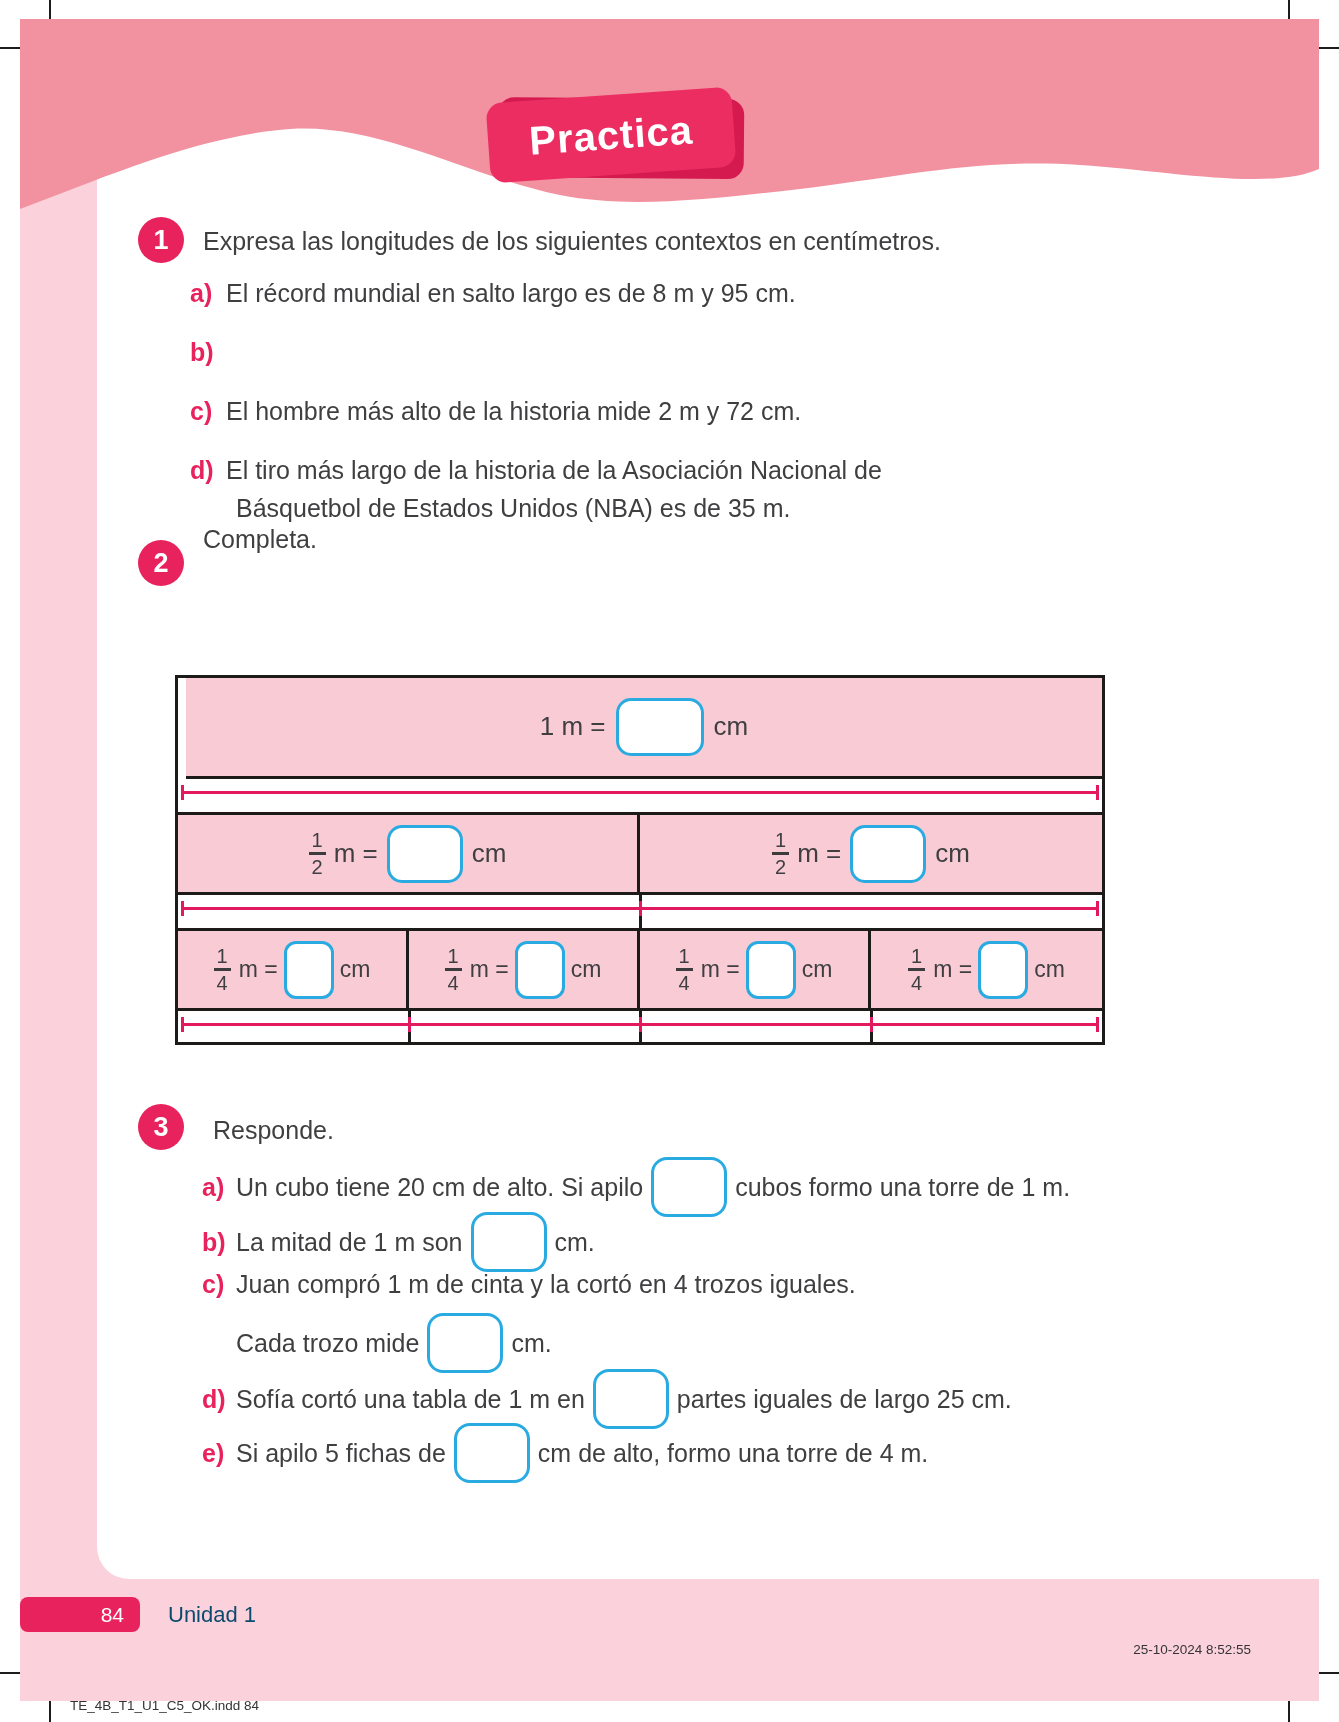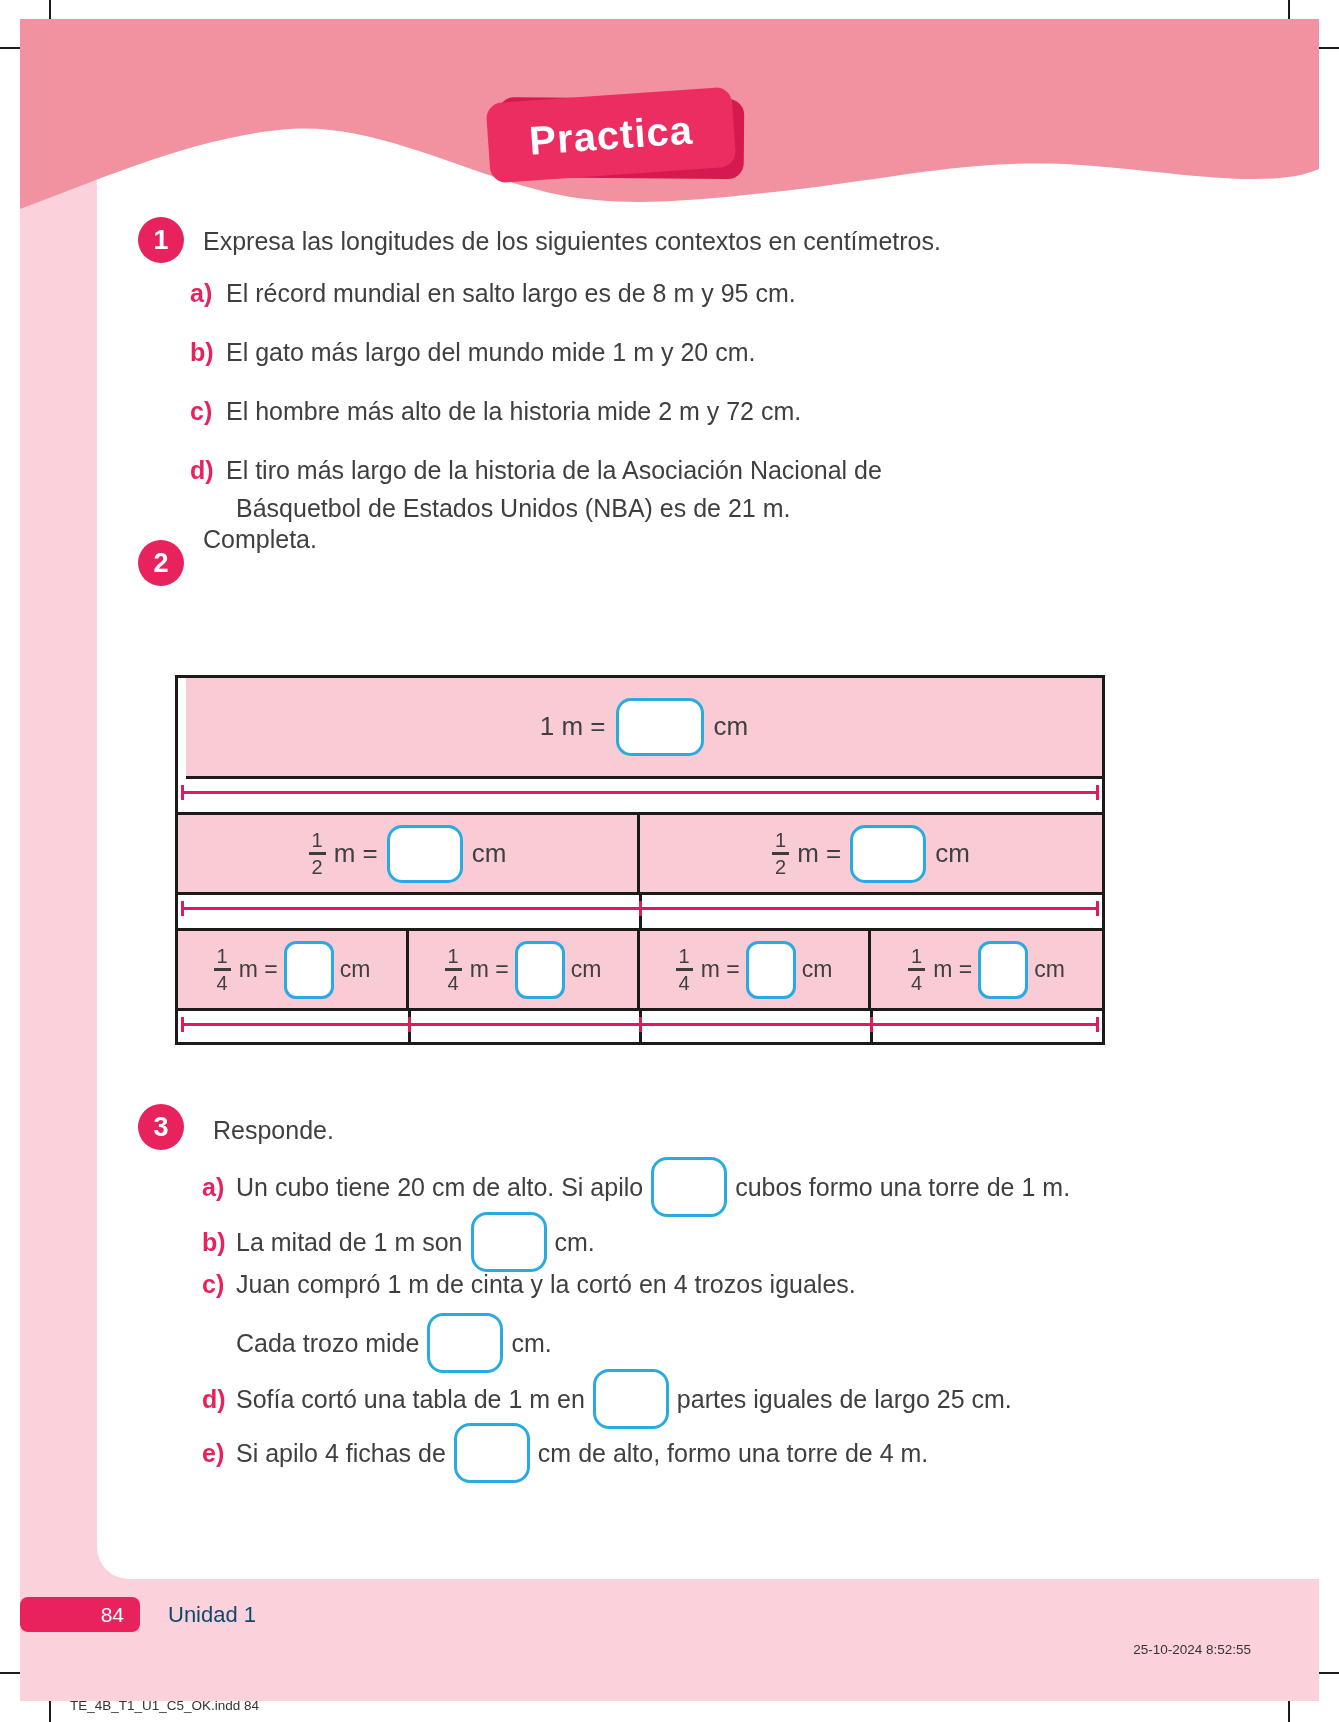--- a/index.html
+++ b/index.html
@@ -108,31 +108,30 @@
     <span>1</span>
   </div>
   <div class="prompt" style="top:206px;text-align:center;">Expresa las longitudes de los siguientes contextos en centímetros.</div>
 
   <div class="exrow sec1" style="top:258px;">
     <span class="lab">a)</span>
     <span>El récord mundial en salto largo es de 8 m y 95 cm.</span>
   </div>
   <div class="exrow sec1" style="top:317px;">
     <span class="lab">b)</span>
-    <span>El gato más largo del mundo mide 1 m y 20 cm.</span>
   </div>
   <div class="exrow sec1" style="top:376px;">
     <span class="lab">c)</span>
     <span>El hombre más alto de la historia mide 2 m y 72 cm.</span>
   </div>
   <div class="exrow sec1" style="top:435px;">
     <span class="lab">d)</span>
     <span>El tiro más largo de la historia de la Asociación Nacional de</span>
   </div>
-  <div class="cont-line" style="top:473px;">Básquetbol de Estados Unidos (NBA) es de 21 m.</div>
+  <div class="cont-line" style="top:473px;">Básquetbol de Estados Unidos (NBA) es de 35 m.</div>
 
   <div class="numcircle" style="left:118px;top:521px;">
     <span>2</span>
   </div>
   <div class="prompt" style="top:504px;">Completa.</div>
 
   <div class="mtable">
 
     <div class="trow r1">
       <div class="tcell" style="width:100%;">
@@ -266,21 +265,21 @@
 
   <div class="exrow sec3" style="top:1349px;">
     <span class="lab">d)</span>
     <span>Sofía cortó una tabla de 1 m en</span>
     <div class="abox"></div>
     <span>partes iguales de largo 25 cm.</span>
   </div>
 
   <div class="exrow sec3" style="top:1403px;">
     <span class="lab">e)</span>
-    <span>Si apilo 4 fichas de</span>
+    <span>Si apilo 5 fichas de</span>
     <div class="abox"></div>
     <span>cm de alto, formo una torre de 4 m.</span>
   </div>
 
   <div class="ftab">
     <span>84</span>
   </div>
   <div class="funit">Unidad 1</div>
 </div>
 

